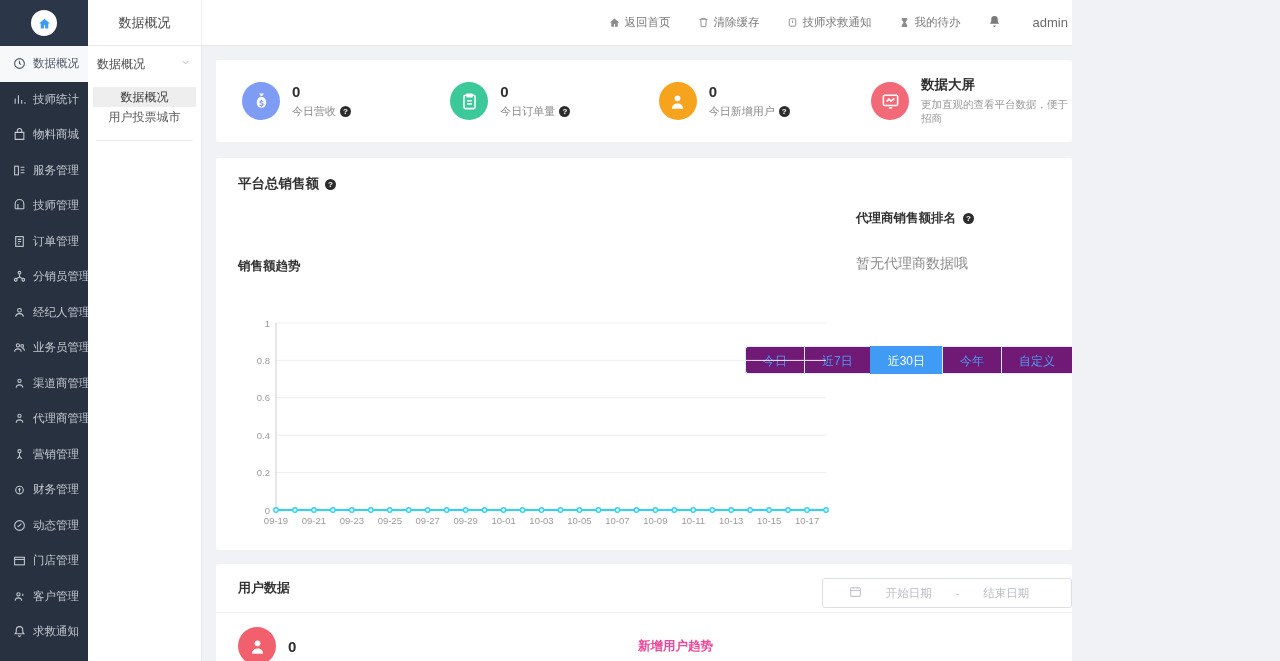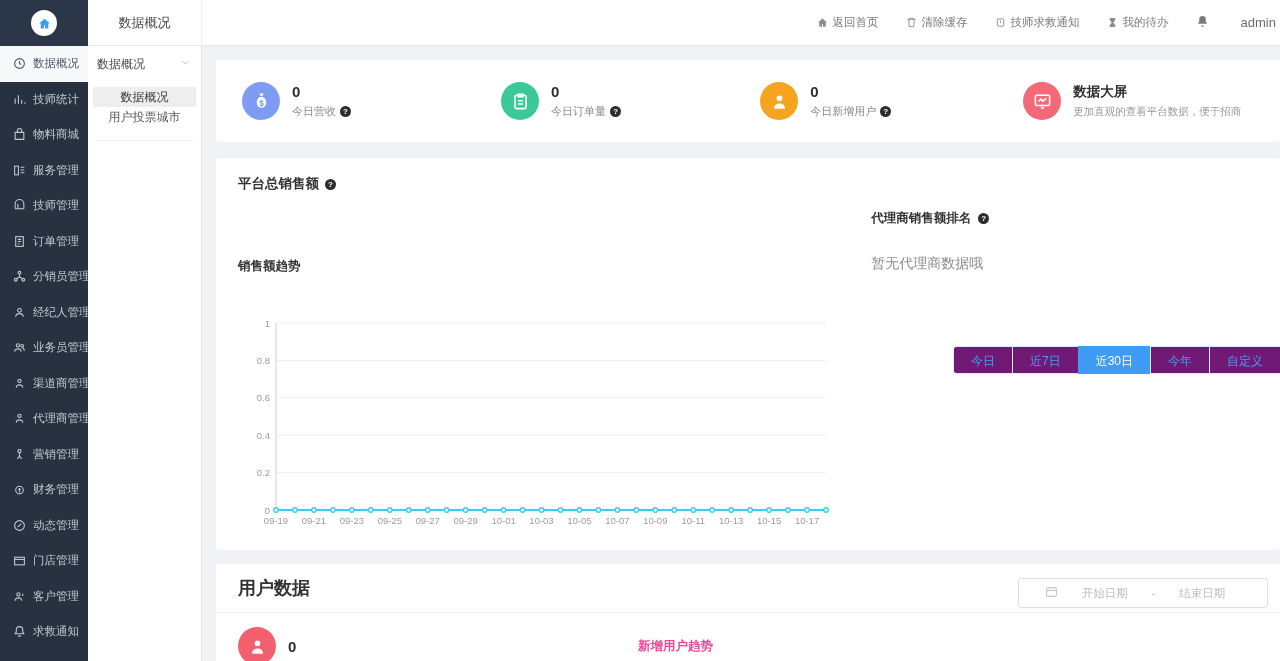--- a/index.html
+++ b/index.html
@@ -2,21 +2,21 @@
 <html><head>
 <meta charset="utf-8">
 <style>
   * { box-sizing: border-box; margin: 0; padding: 0; }
   html, body {
     width: 1280px; height: 661px;
     overflow: hidden;
     font-family: "Liberation Sans", "DejaVu Sans", sans-serif;
     background: #f0f2f5;
   }
-  .app { position: relative; width: 1280px; height: 661px; text-decoration: underline; }
+  .app { position: relative; width: 1072px; height: 661px; text-decoration: underline; }
 
   
   .logo-box {
     position: absolute; left: 0; top: 0; width: 88px; height: 46px;
     background: #2b3649; display: flex; align-items: center; justify-content: center;
   }
   .logo-circle {
     width: 26px; height: 26px; border-radius: 50%; background: #ffffff;
     display: flex; align-items: center; justify-content: center;
   }
@@ -126,24 +126,24 @@
   .rank-col { width: 430px; padding-left: 18px; }
   .sub-title { font-size: 12.5px; font-weight: bold; color: #333333; display: flex; align-items: center; gap: 7px; }
   .empty-text { font-size: 14px; color: #8c8c8c; margin-top: 28px; }
 
   .chart-wrap { position: relative; margin-top: 38px; height: 230px; }
   .chart-svg { display: block; }
 
   
   .userdata { height: 160px; position: relative; }
   .ud-head { height: 48px; display: flex; align-items: center; padding-left: 22px; }
-  .ud-title { font-size: 18px; font-weight: bold; color: #333333; }
+  .ud-title { font-size: 13px; font-weight: bold; color: #333333; }
   .ud-rule { border-top: 1px solid #f0f0f0; margin: 0 0 0 0; }
   .datepick {
-    position: absolute; right: 12px; top: 14px; width: 250px; height: 30px;
+    position: absolute; right: 0px; top: 14px; width: 250px; height: 30px;
     border: 1px solid #dcdfe6; border-radius: 3px; background: #ffffff;
     display: flex; align-items: center; padding: 0 26px; gap: 8px;
   }
   .dp-ph { font-size: 11.5px; color: #b8bcc4; }
   .dp-sep { font-size: 11.5px; color: #b8bcc4; }
   .dp-start { width: 84px; text-align: center; }
   .dp-end { width: 84px; text-align: center; }
 
   .ud-body { display: flex; align-items: center; padding: 14px 0 0 22px; }
   .ud-stat { display: flex; align-items: center; gap: 12px; width: 400px; }

